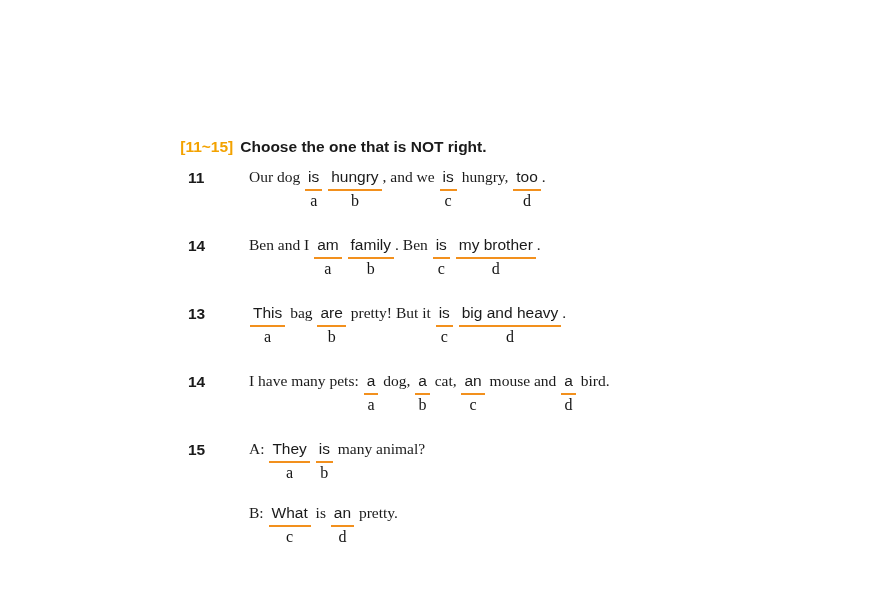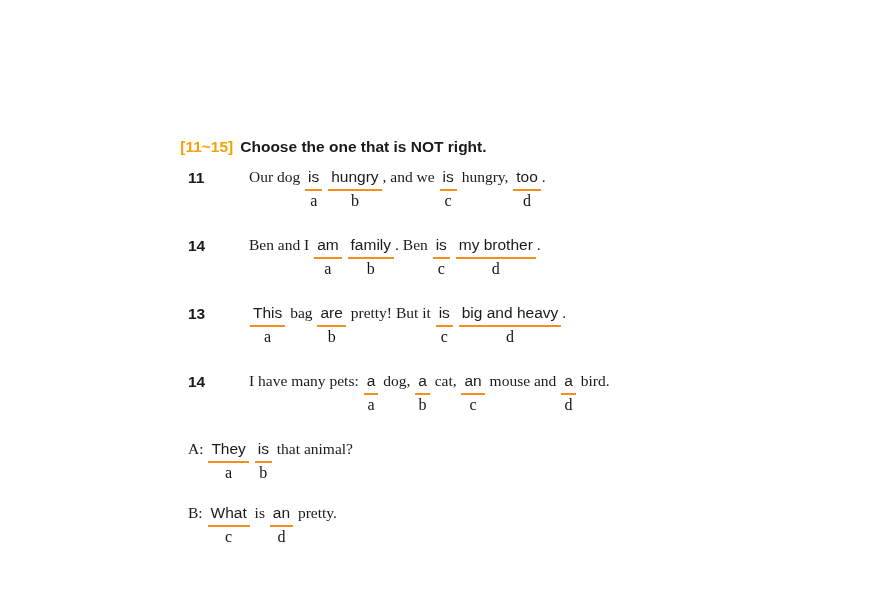--- a/index.html
+++ b/index.html
@@ -88,19 +88,20 @@
           <div class="qline"><span class="useg"><span class="uword">This</span><span class="uletter">a</span></span><span class="plain"> bag </span><span class="useg"><span class="uword">are</span><span class="uletter">b</span></span><span class="plain"> pretty! But it </span><span class="useg"><span class="uword">is</span><span class="uletter">c</span></span><span class="plain"> </span><span class="useg"><span class="uword">big and heavy</span><span class="uletter">d</span></span><span class="plain">.</span></div>
         </div>
       </div>
       <div class="question">
         <div class="qnum">14</div>
         <div class="qlines">
           <div class="qline"><span class="plain">I have many pets: </span><span class="useg"><span class="uword">a</span><span class="uletter">a</span></span><span class="plain"> dog, </span><span class="useg"><span class="uword">a</span><span class="uletter">b</span></span><span class="plain"> cat, </span><span class="useg"><span class="uword">an</span><span class="uletter">c</span></span><span class="plain"> mouse and </span><span class="useg"><span class="uword">a</span><span class="uletter">d</span></span><span class="plain"> bird.</span></div>
         </div>
       </div>
       <div class="question">
+        <div class="qnum">15</div>
         <div class="qlines">
-          <div class="qline"><span class="plain">A: </span><span class="useg"><span class="uword">They</span><span class="uletter">a</span></span><span class="plain"> </span><span class="useg"><span class="uword">is</span><span class="uletter">b</span></span><span class="plain"> that animal?</span></div>
+          <div class="qline"><span class="plain">A: </span><span class="useg"><span class="uword">They</span><span class="uletter">a</span></span><span class="plain"> </span><span class="useg"><span class="uword">is</span><span class="uletter">b</span></span><span class="plain"> many animal?</span></div>
           <div class="qline"><span class="plain">B: </span><span class="useg"><span class="uword">What</span><span class="uletter">c</span></span><span class="plain"> is </span><span class="useg"><span class="uword">an</span><span class="uletter">d</span></span><span class="plain"> pretty.</span></div>
         </div>
       </div>
     </div>
 </div>
 
 </body></html>

